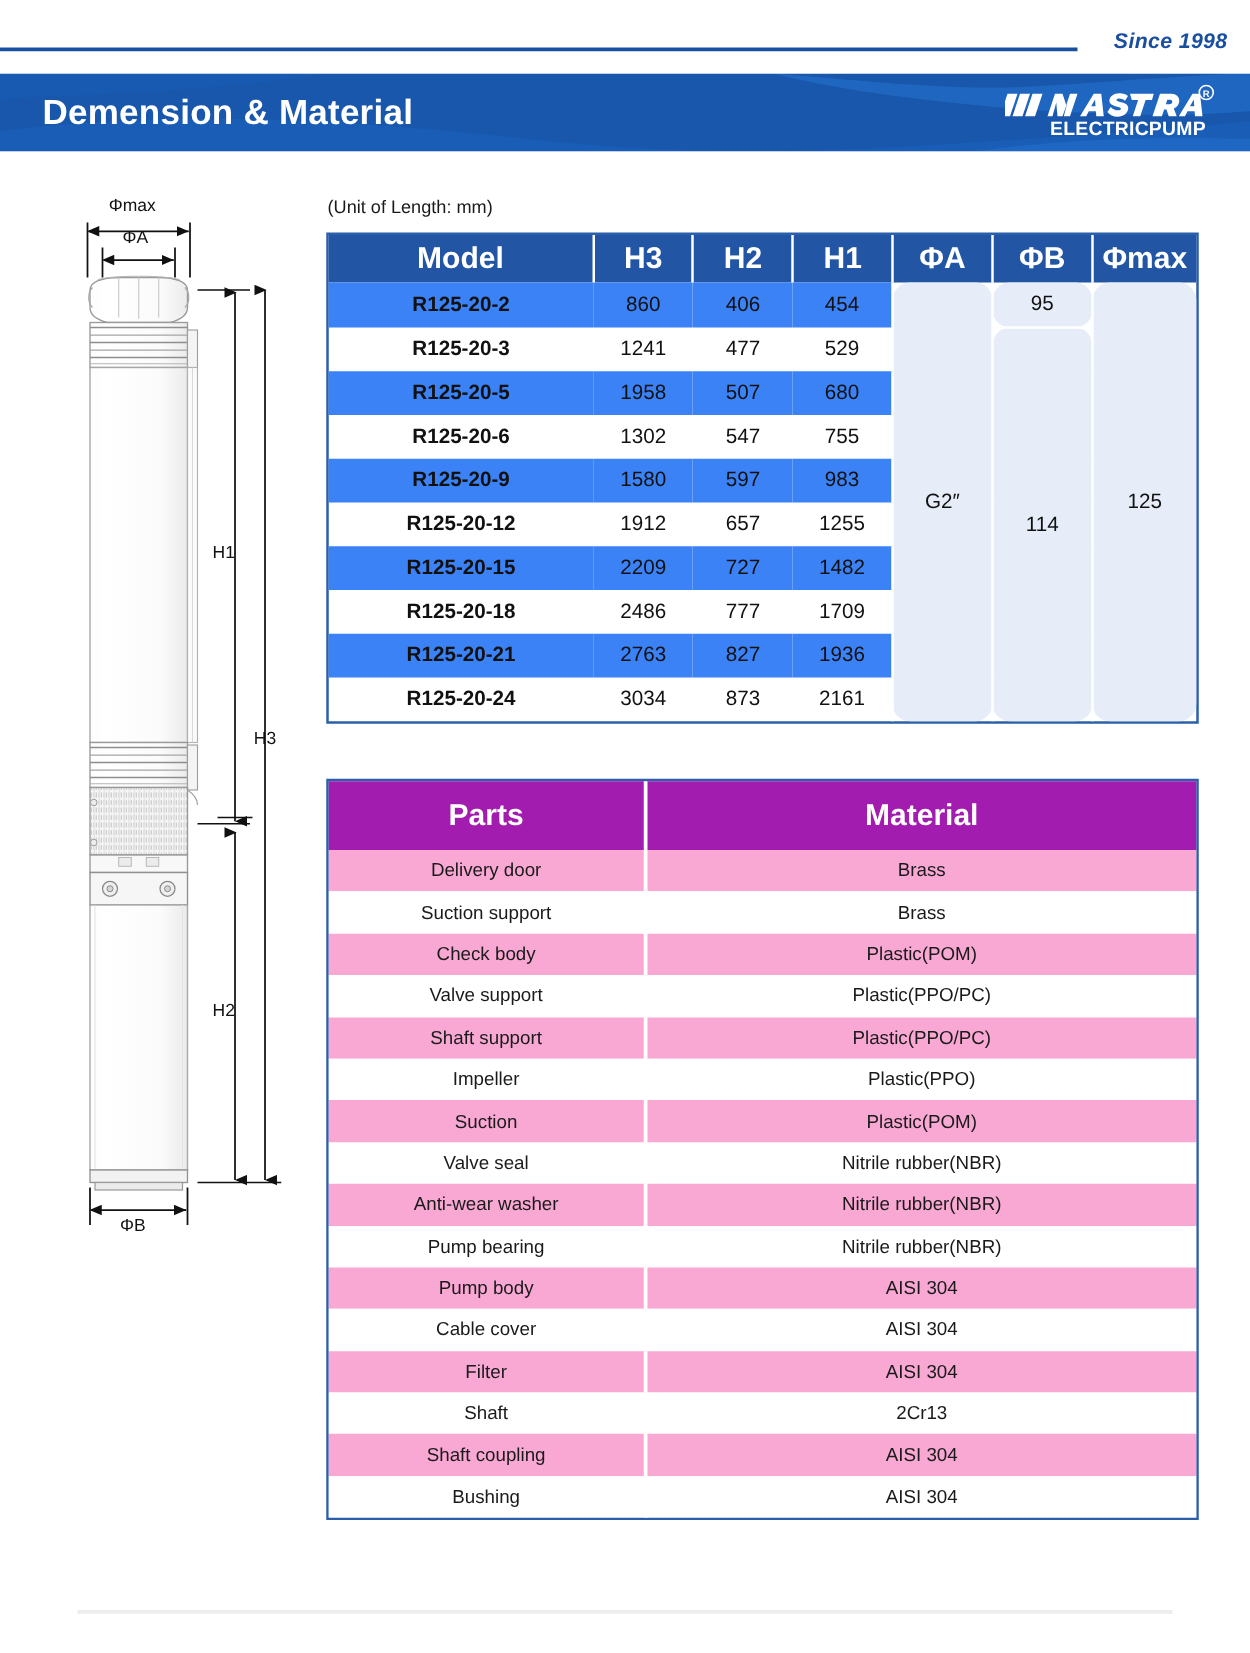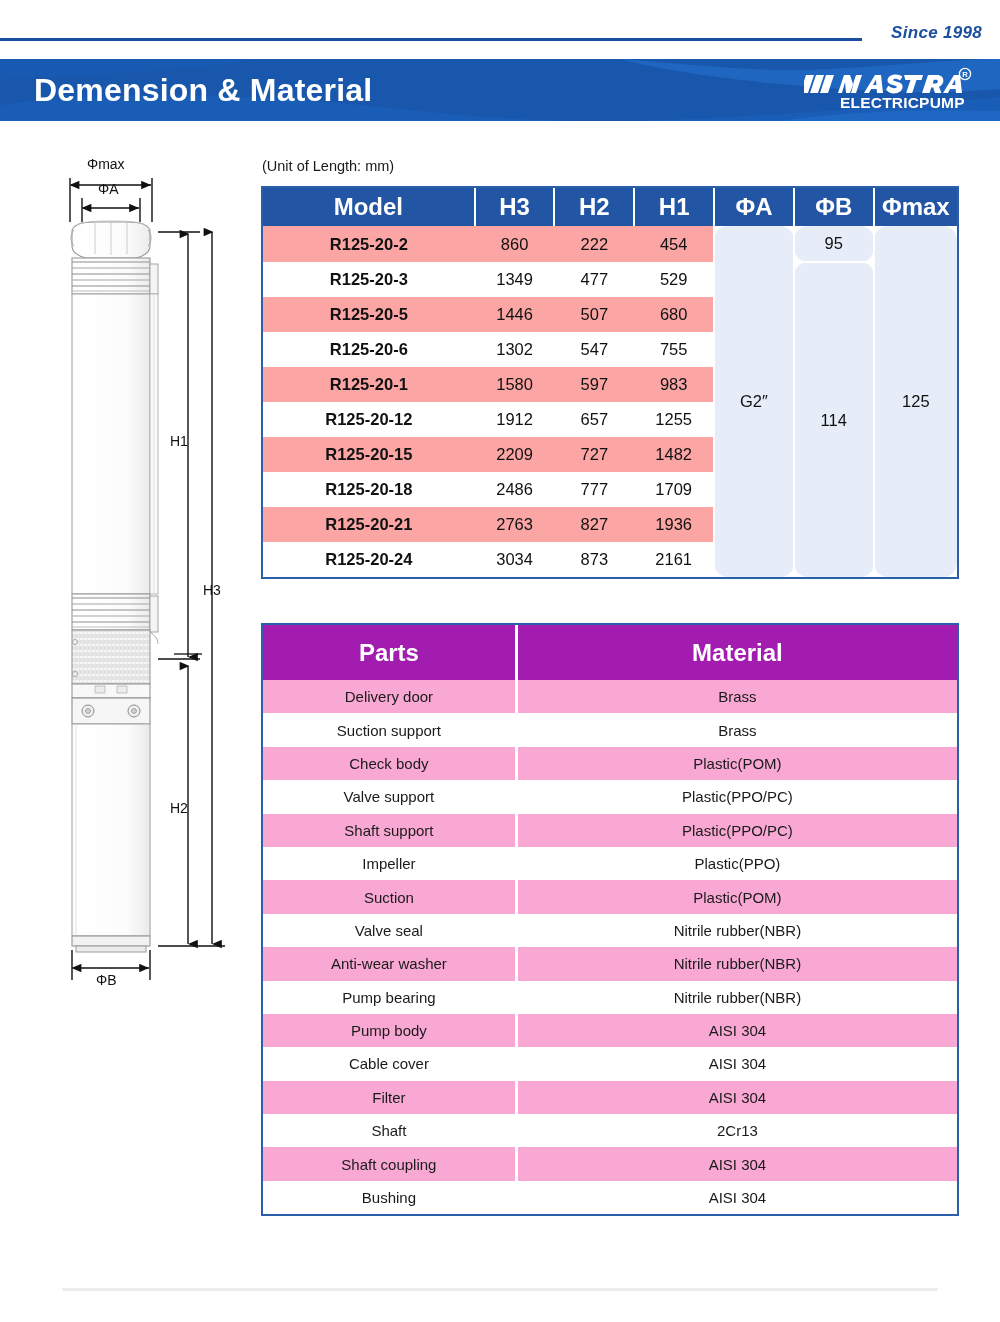--- a/index.html
+++ b/index.html
@@ -19,21 +19,21 @@
   }
 
   
   #banner{
     position:absolute;left:0;top:59px;width:1000px;height:62px;
     background:#1857ab;overflow:hidden;
   }
   #banner .wave-svg{position:absolute;left:0;top:0;width:1000px;height:62px;}
   #banner-title{
     position:absolute;left:34px;top:50%;transform:translateY(-50%);
-    color:#ffffff;font-size:32px;font-weight:bold;letter-spacing:.2px;
+    color:#ffffff;font-size:28px;font-weight:bold;letter-spacing:.2px;
     white-space:nowrap;
   }
   
   #logo{position:absolute;right:28px;top:50%;transform:translateY(-50%);width:168px;height:46px;}
   #logo svg{display:block;}
 
   
   #unit-note{
     position:absolute;left:262px;top:158px;
     font-size:14.5px;color:#1a1a1a;white-space:nowrap;
@@ -49,21 +49,21 @@
     background:#2255a4;color:#fff;font-size:24px;font-weight:bold;
     height:38px;padding:0;text-align:center;
     border-right:2px solid #ffffff;
   }
   #dim-table th:last-child{border-right:none;}
   #dim-table td{
     height:35px;padding:0;text-align:center;font-size:16.5px;color:#111;
     border:none;
   }
   #dim-table td.model{font-weight:bold;font-size:16.5px;}
-  #dim-table tbody tr.alt td{background:#fca5a5;}
+  #dim-table tbody tr.alt td{background:#3b82f6;}
   #dim-table tbody tr td.span-cell{background:#e6edf8;font-size:16.5px;border-radius:14px;}
   #dim-table td.sep-l{border-left:2px solid #ffffff;}
   #dim-table td.sep-b{border-bottom:2px solid #ffffff;}
 
   
   #parts-table{
     position:absolute;left:261px;top:623px;width:698px;
     border:2px solid #2b5faa;box-sizing:border-box;
   }
   #parts-table table{border-collapse:collapse;width:100%;table-layout:fixed;}
@@ -166,47 +166,47 @@
         <th>H1</th>
         <th>ΦA</th>
         <th>ΦB</th>
         <th>Φmax</th>
       </tr>
     </thead>
     <tbody id="dim-body">
         <tr class="alt">
           <td class="model">R125-20-2</td>
           <td>860</td>
-          <td>222</td>
+          <td>406</td>
           <td>454</td>
           <td rowspan="10" class="span-cell sep-l">G2″</td>
           <td class="span-cell sep-l sep-b">95</td>
           <td rowspan="10" class="span-cell sep-l">125</td>
         </tr>
         <tr>
           <td class="model">R125-20-3</td>
-          <td>1349</td>
+          <td>1241</td>
           <td>477</td>
           <td>529</td>
           <td rowspan="9" class="span-cell sep-l">114</td>
         </tr>
         <tr class="alt">
           <td class="model">R125-20-5</td>
-          <td>1446</td>
+          <td>1958</td>
           <td>507</td>
           <td>680</td>
         </tr>
         <tr>
           <td class="model">R125-20-6</td>
           <td>1302</td>
           <td>547</td>
           <td>755</td>
         </tr>
         <tr class="alt">
-          <td class="model">R125-20-1</td>
+          <td class="model">R125-20-9</td>
           <td>1580</td>
           <td>597</td>
           <td>983</td>
         </tr>
         <tr>
           <td class="model">R125-20-12</td>
           <td>1912</td>
           <td>657</td>
           <td>1255</td>
         </tr>

